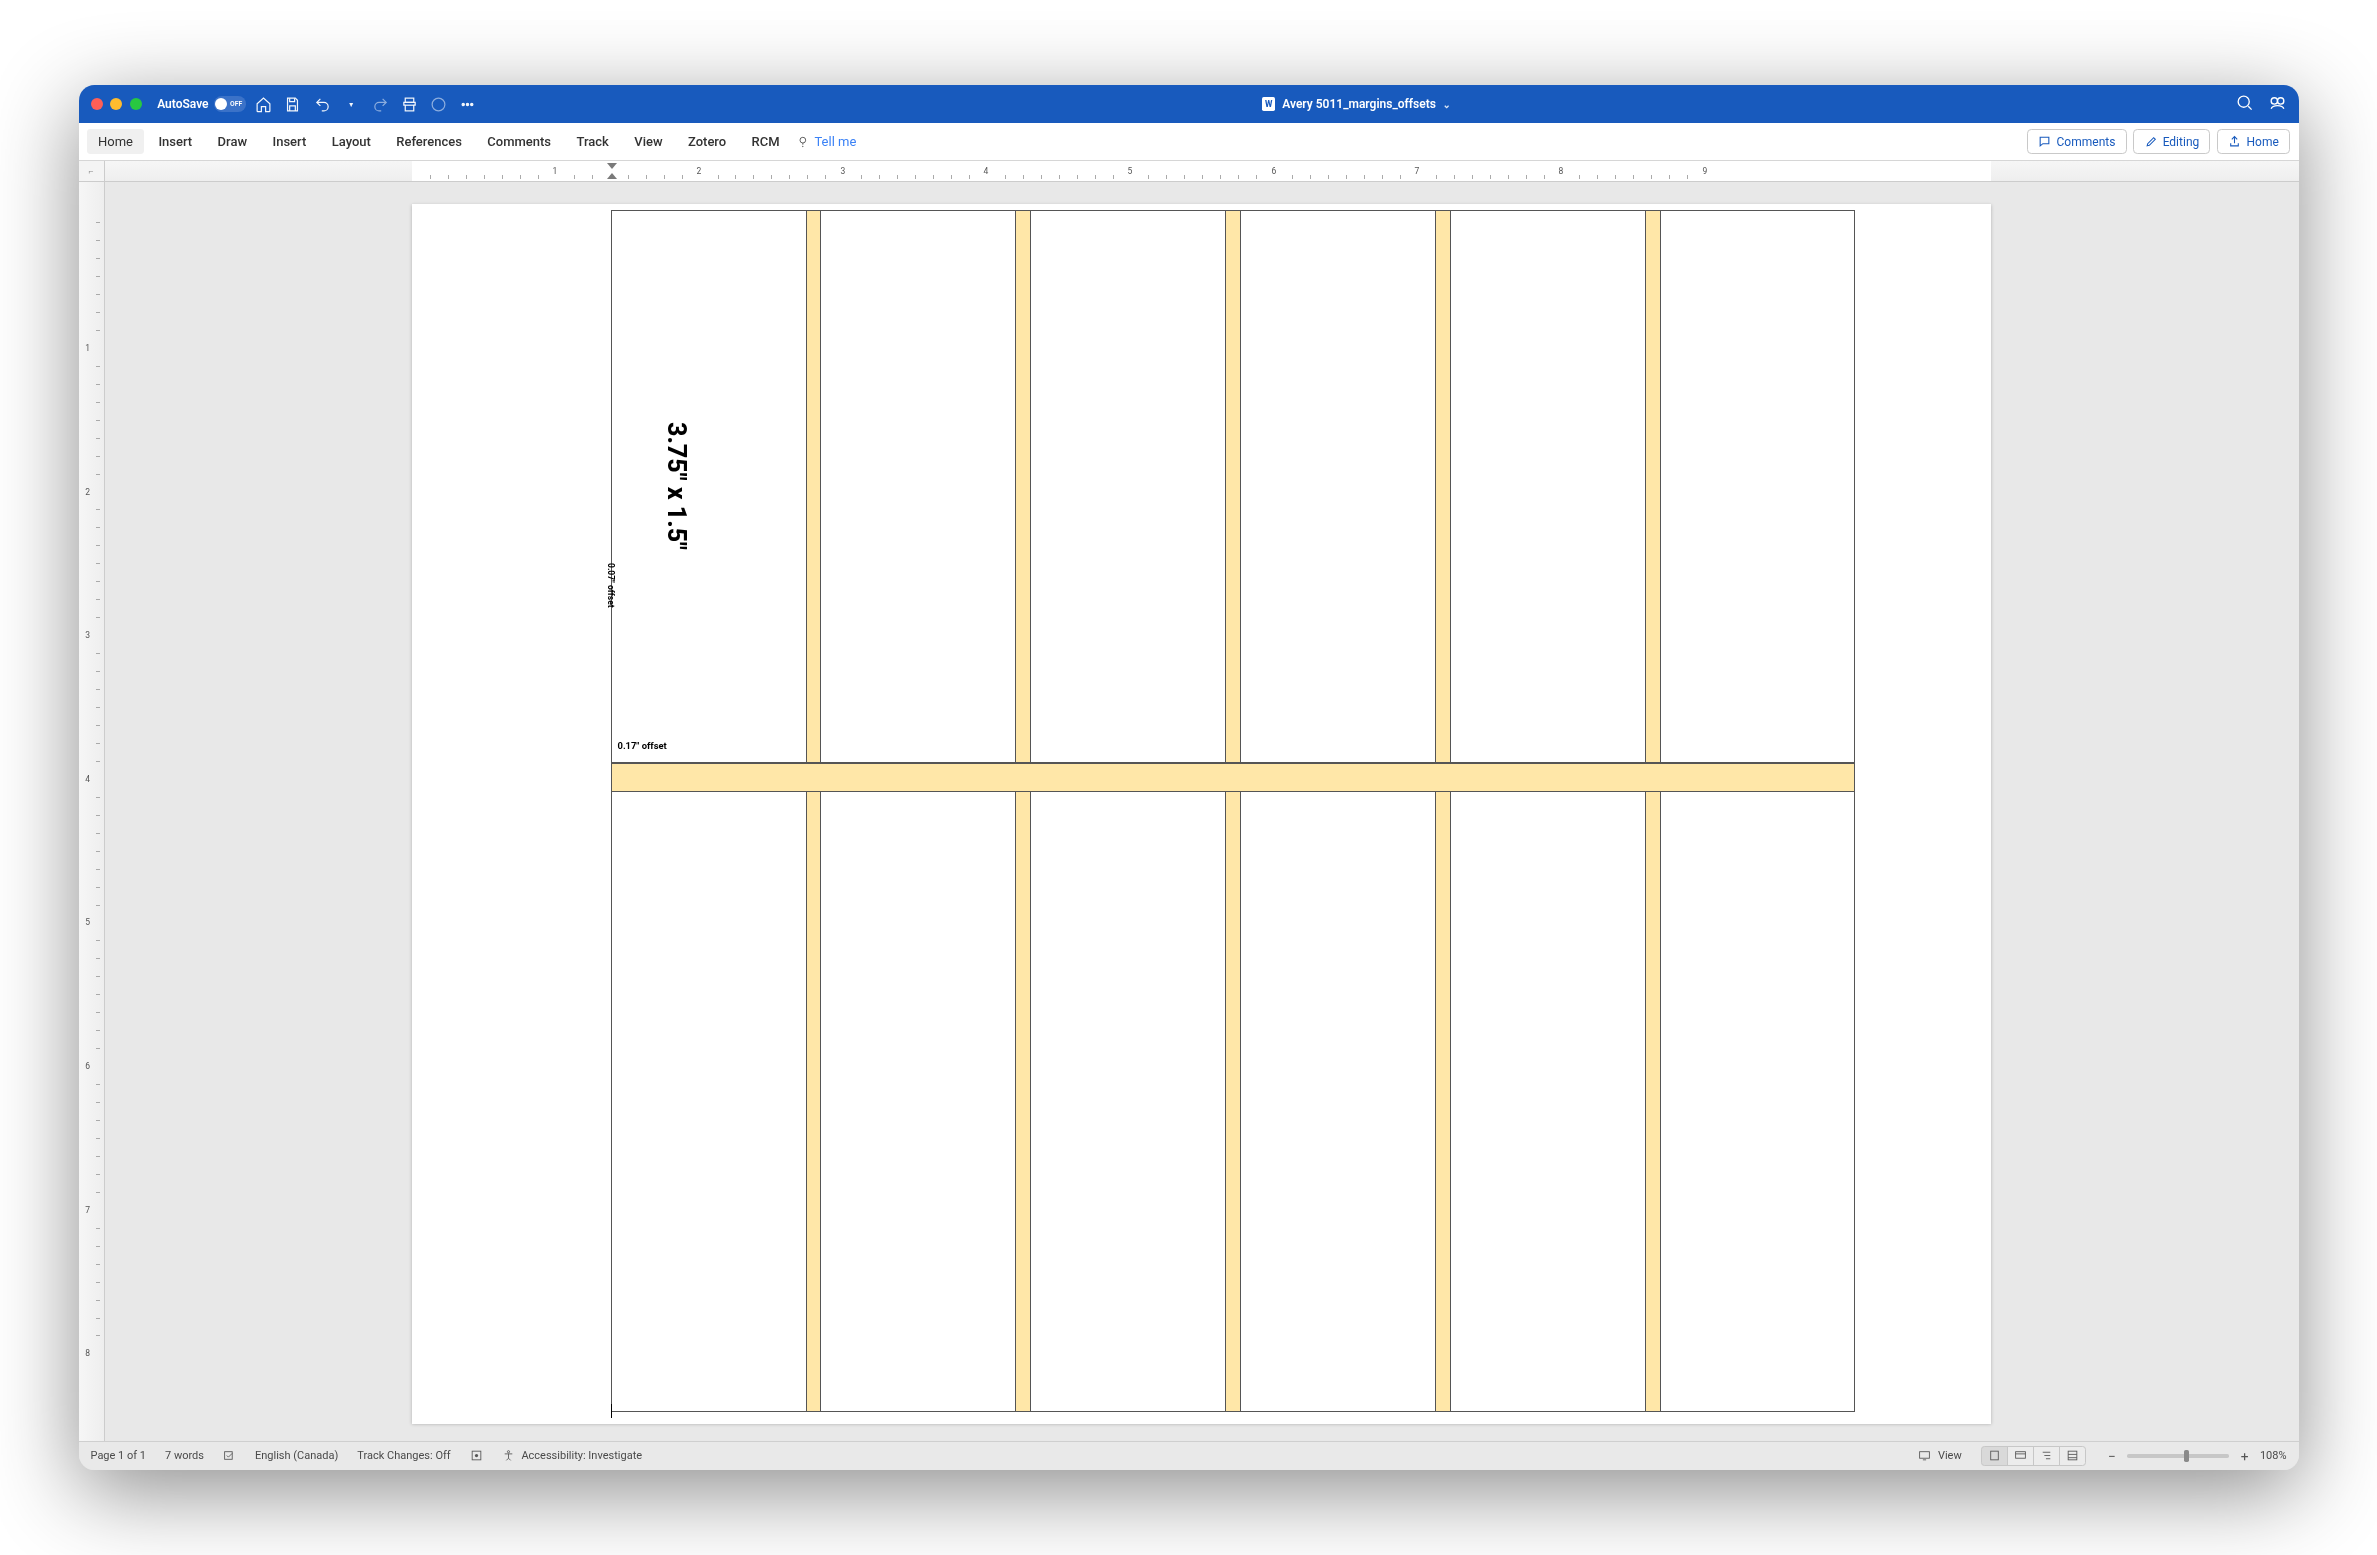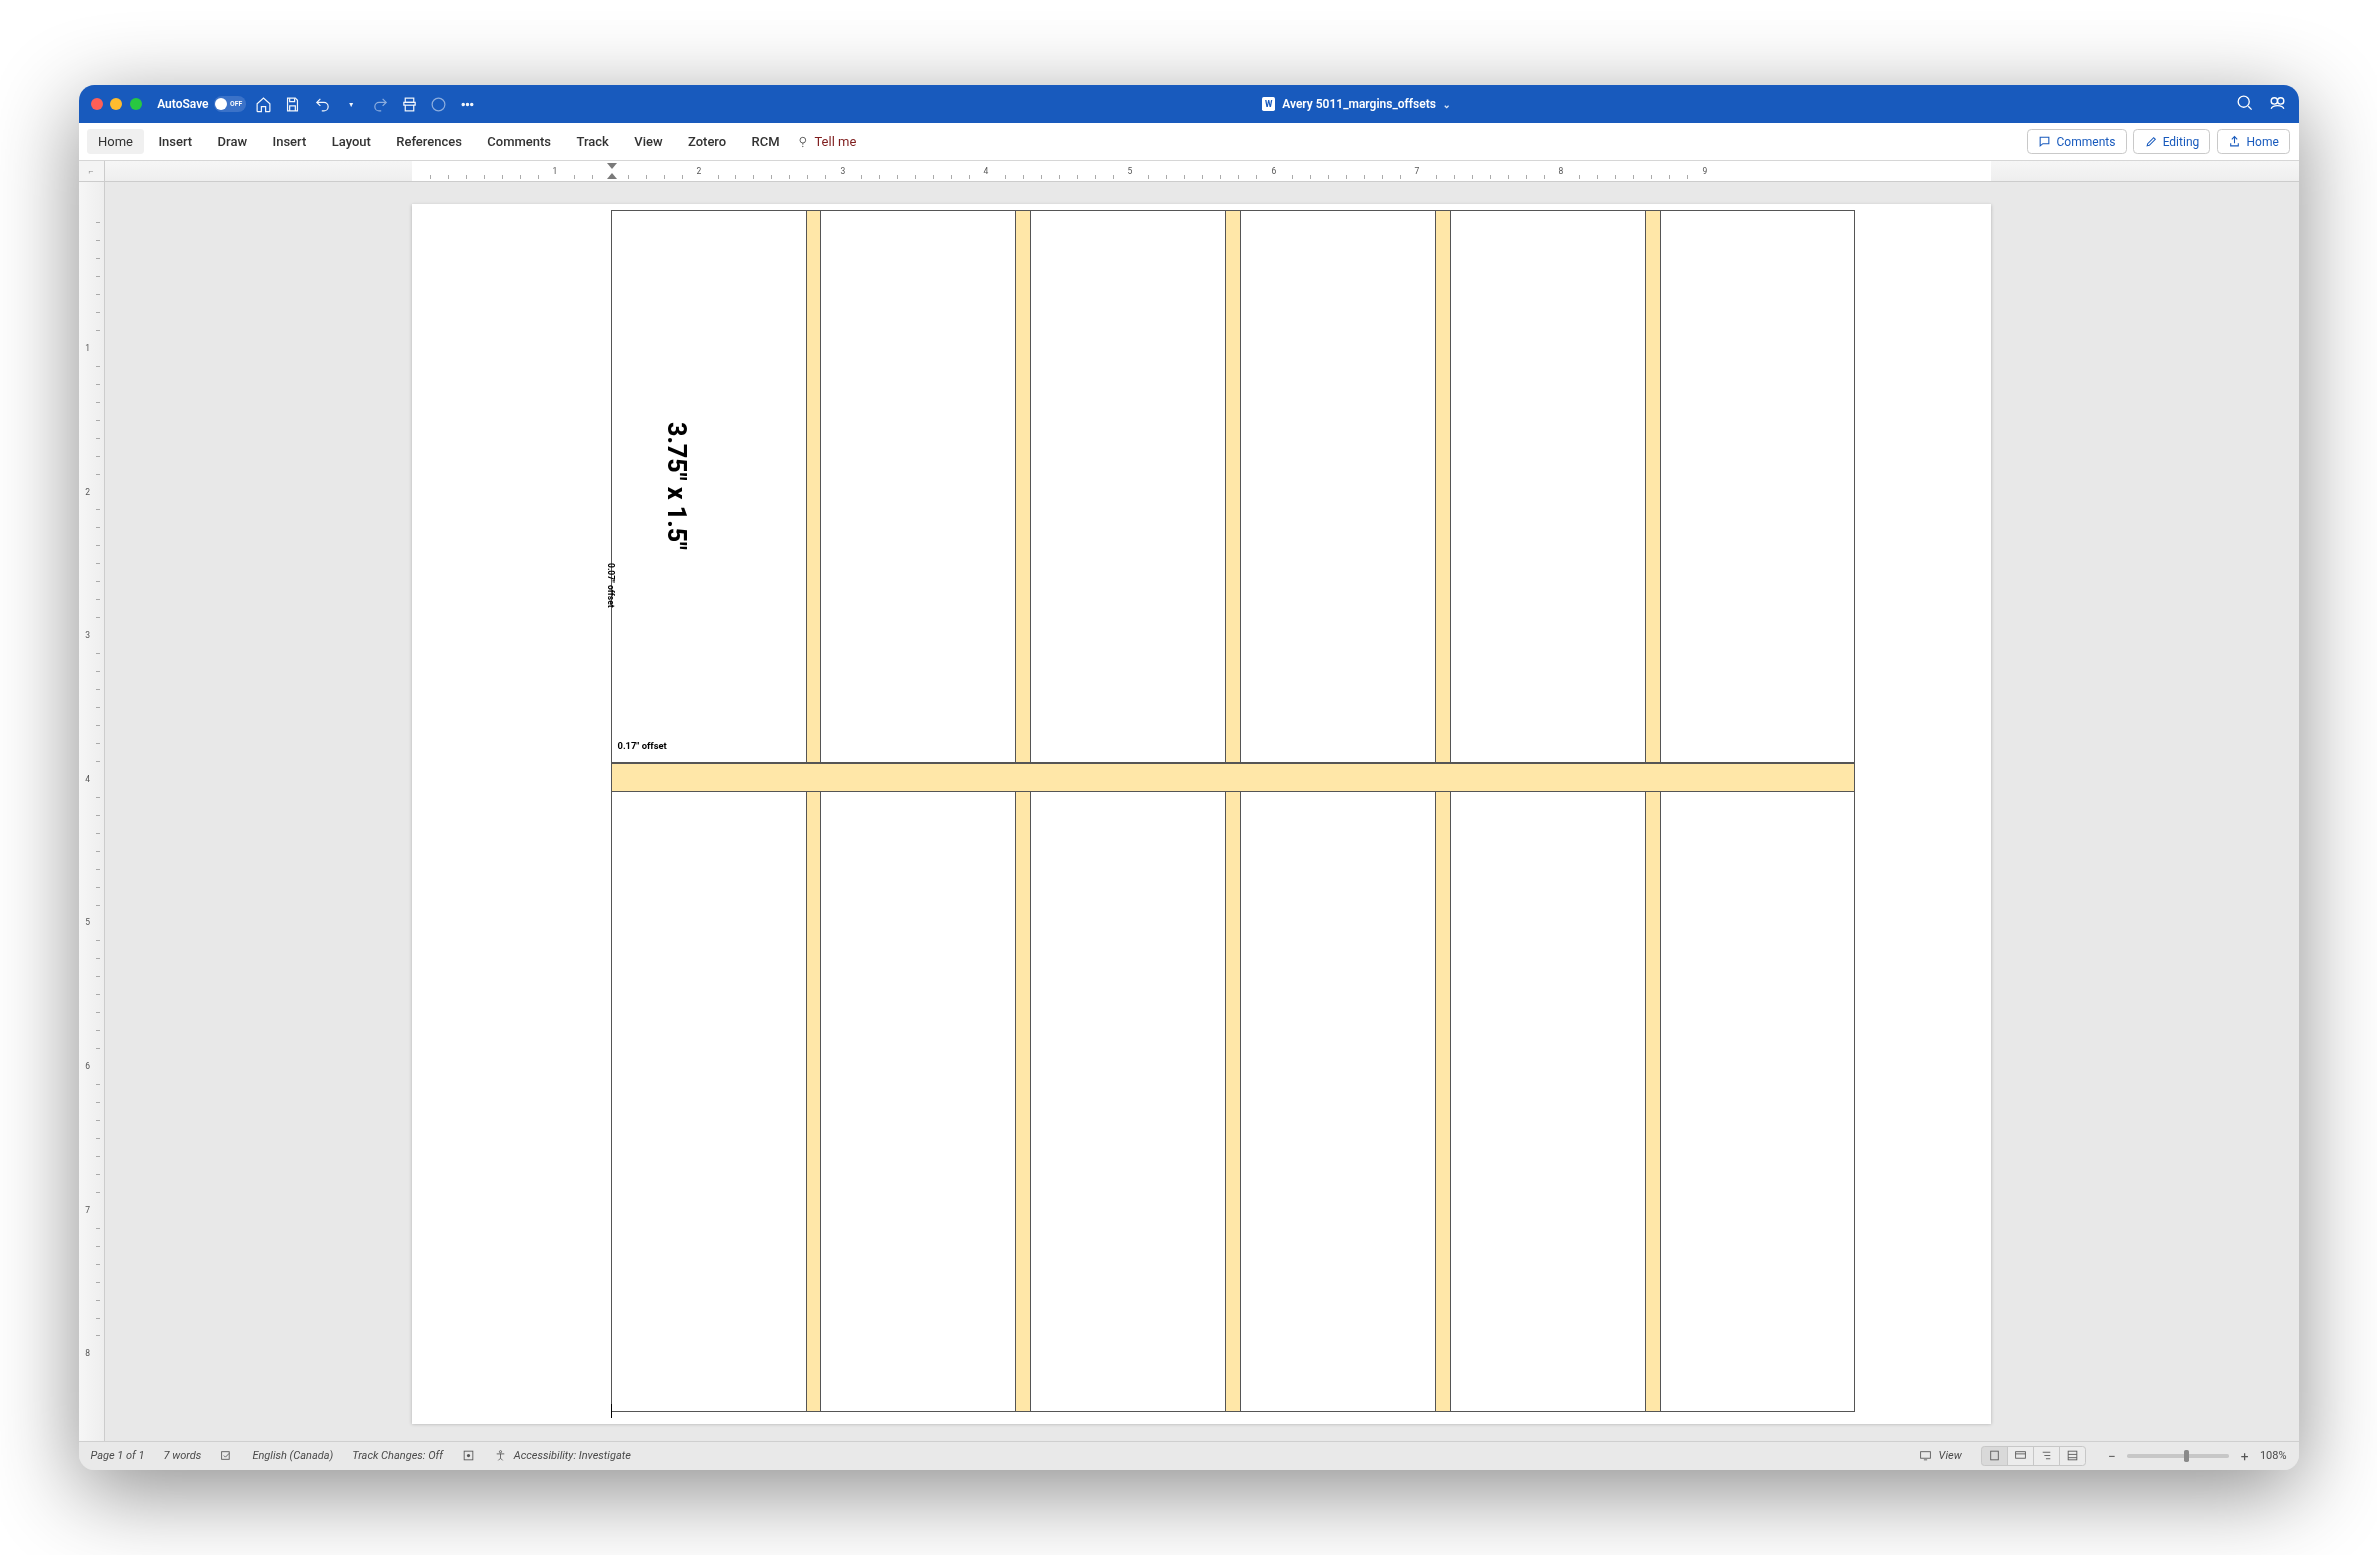--- a/index.html
+++ b/index.html
@@ -76,21 +76,21 @@
     align-items: center;
     padding: 0 8.5px;
     font-size: 13px;
     color: #333;
     border-bottom: 0.9px solid #d6d6d6;
     flex-shrink: 0;
   }
   .ribbon .tabs { display: flex; gap: 3.4px; }
   .ribbon .tab { padding: 5.1px 11px; border-radius: 3.4px; cursor: default; font-weight: 500; }
   .ribbon .tab.active { background: #f0f0f0; font-weight: 400; }
-  .ribbon .tellme { display:flex; align-items:center; gap:5.1px; margin-left:5.1px; color:#7f1d1d; }
+  .ribbon .tellme { display:flex; align-items:center; gap:5.1px; margin-left:5.1px; color:#3b82f6; }
   .ribbon .tellme svg { width:13.7px; height:13.7px; stroke:#555; fill:none; stroke-width:1.6; }
   .ribbon .spacer { flex: 1; }
   .ribbon .rbtn {
     border: 0.9px solid #c9c9c9; border-radius: 4.3px; padding: 4.3px 10.2px;
     display:flex; align-items:center; gap:5.1px; font-size:12px; color:#185ABD;
     margin-left: 6.8px; background:#fff;
   }
   .ribbon .rbtn svg { width:13px; height:13px; stroke:#185ABD; fill:none; stroke-width:2; }
   .ribbon .rbtn.share { color:#185ABD; }
 
@@ -234,21 +234,21 @@
     background: #e9e9e9;
     border-top:0.9px solid #cfcfcf;
     display:flex;
     align-items:center;
     padding: 0 12px;
     font-size: 11px;
     color:#4a4a4a;
     gap: 19px;
     flex-shrink:0;
   }
-  .statusbar .sect { display:flex; align-items:center; gap:6.8px;font-style:italic; }
+  .statusbar .sect { display:flex; align-items:center; gap:6.8px; }
   .statusbar svg { width:13px; height:13px; stroke:#555; fill:none; stroke-width:1.6; }
   .statusbar .spacer { flex:1; }
   .view-btns { display:flex; gap:0; }
   .view-btns .vb {
     width:27px; height:20.5px; border:0.9px solid #c7c7c7; display:flex; align-items:center; justify-content:center;
     margin-left:-0.9px; background:#ececec;
   }
   .view-btns .vb:first-child{ border-radius:3.4px 0 0 3.4px; margin-left:0;}
   .view-btns .vb:last-child{ border-radius:0 3.4px 3.4px 0;}
   .view-btns .vb.active{ background:#d9d9d9; }

